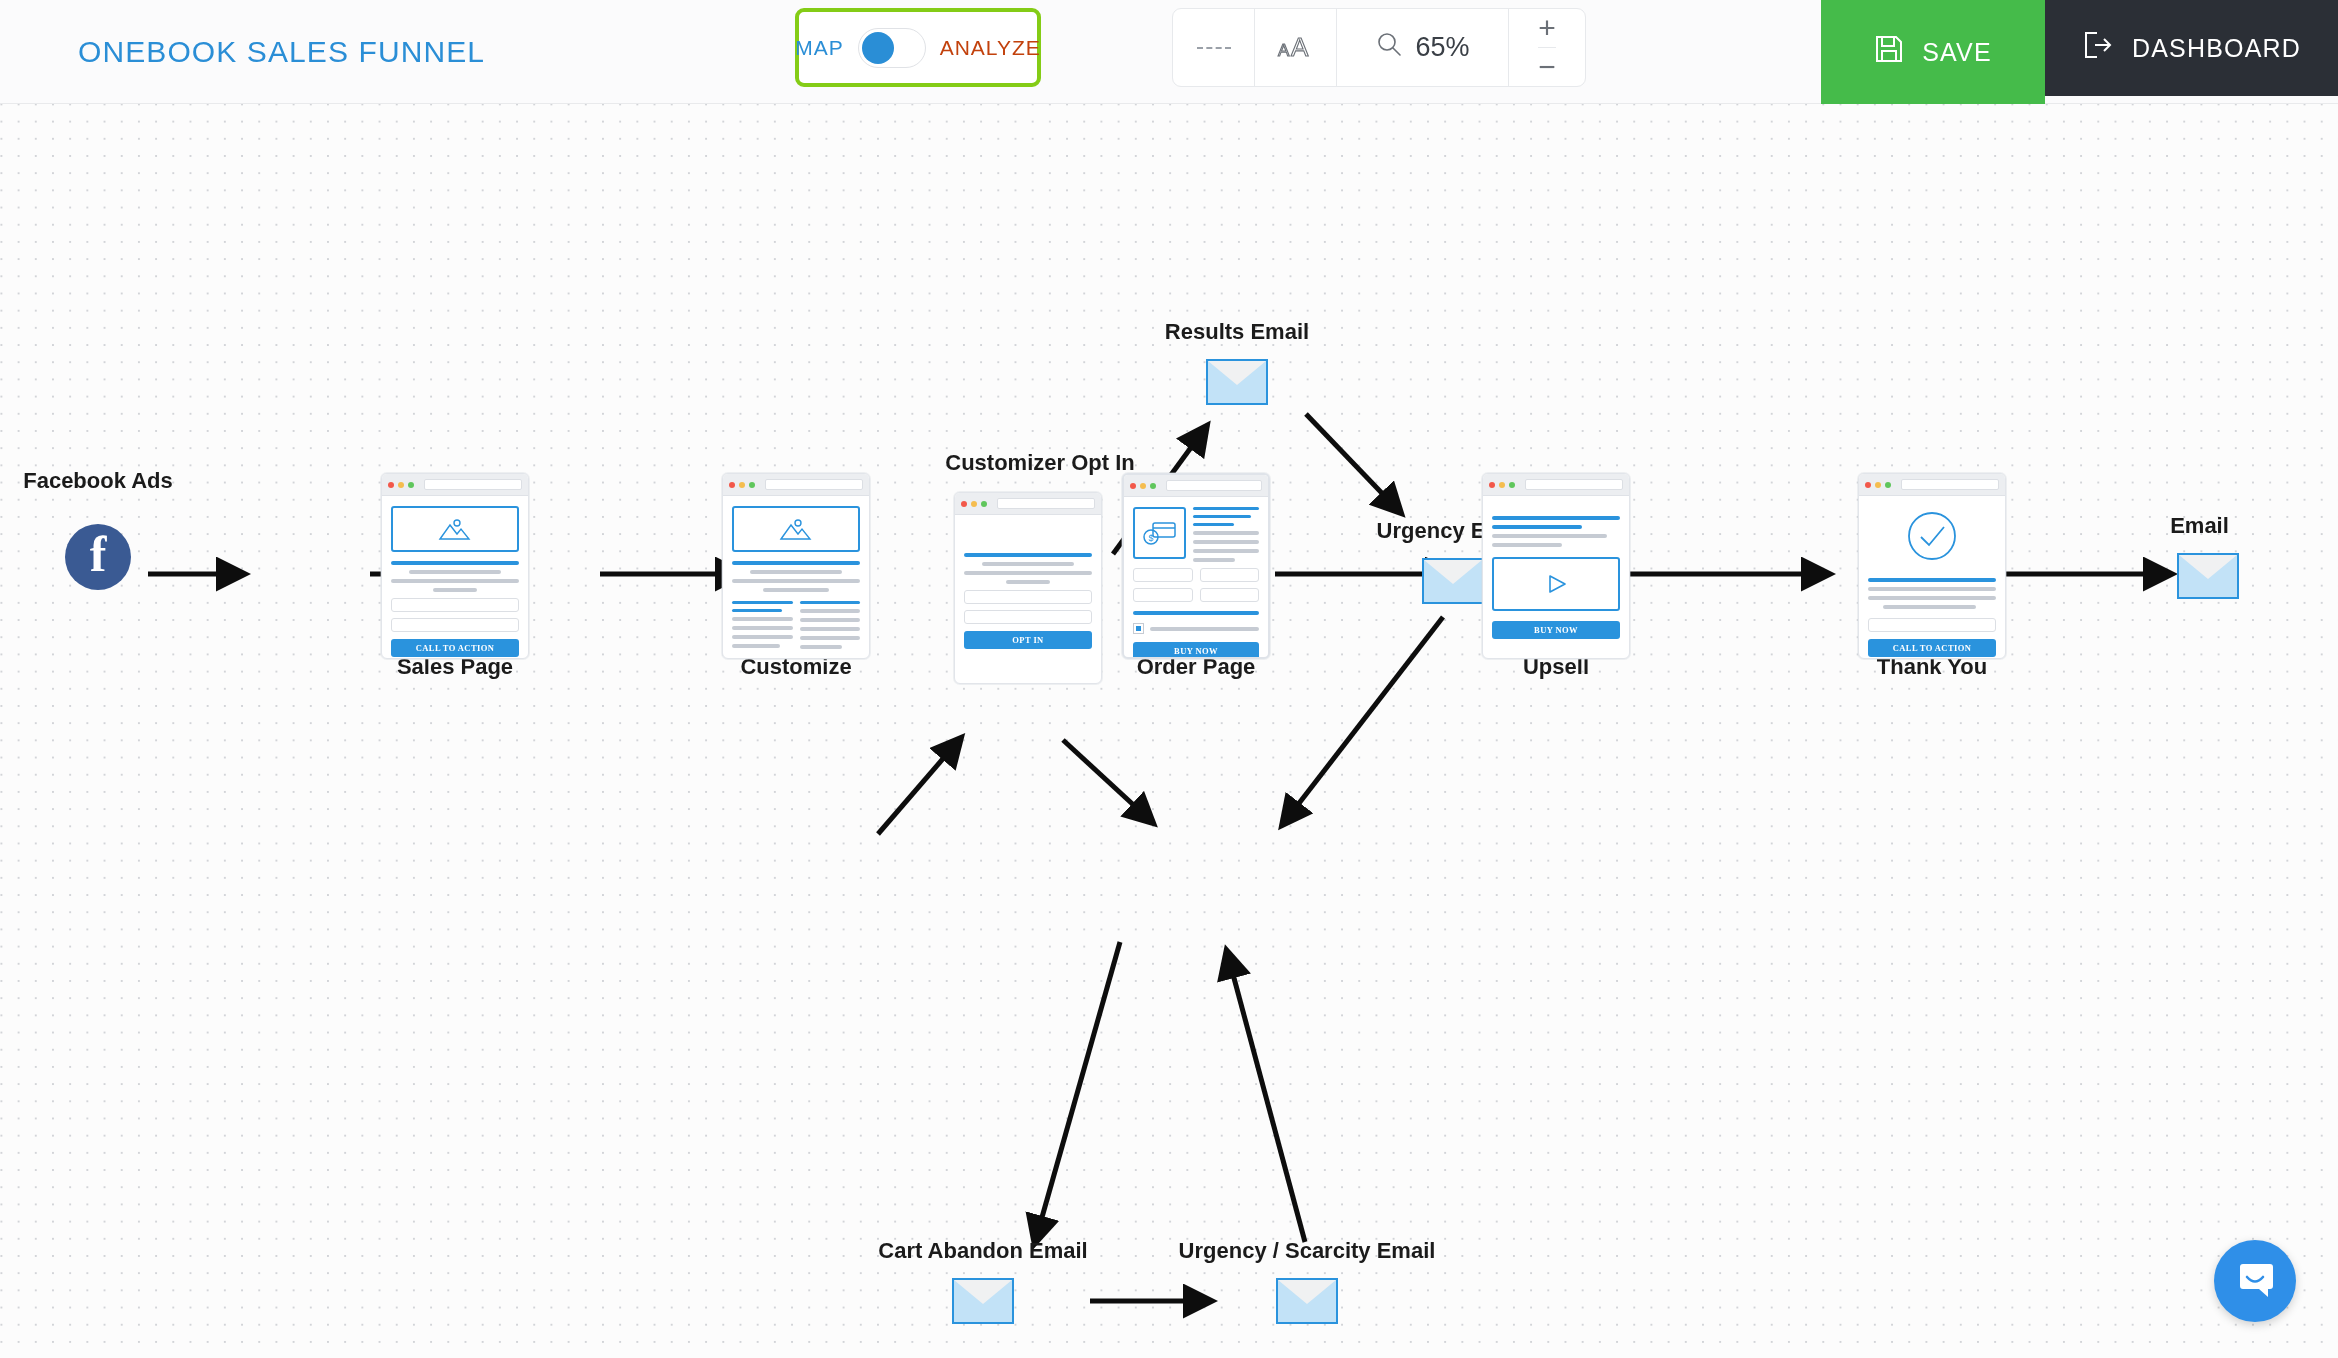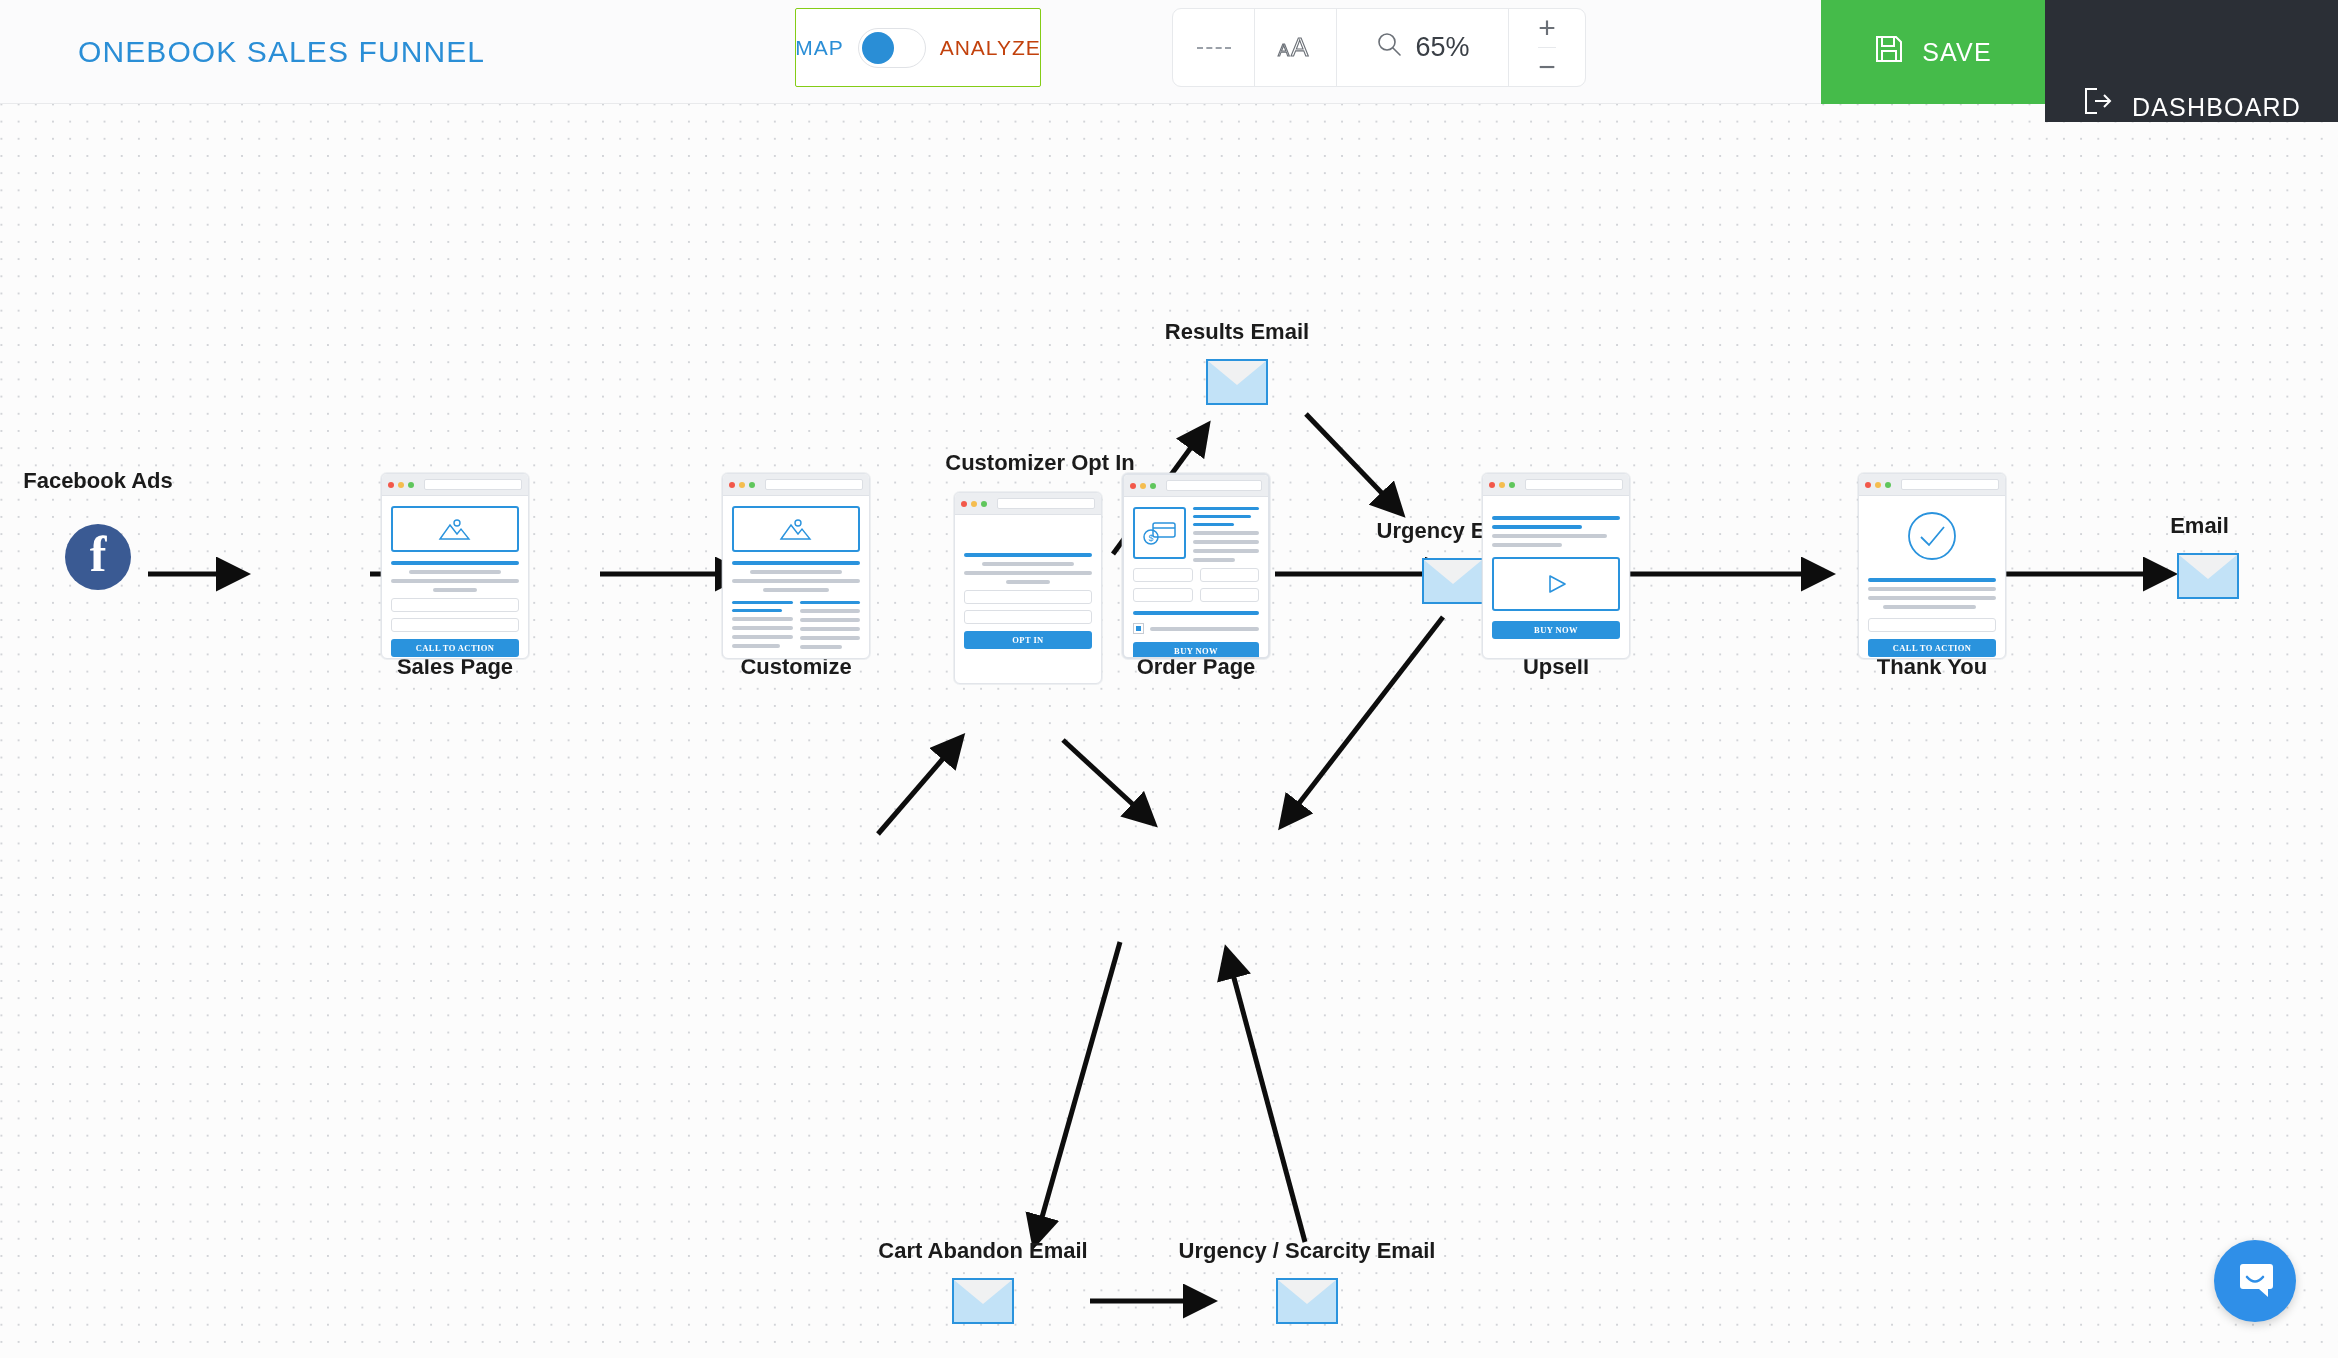--- a/index.html
+++ b/index.html
@@ -25,21 +25,21 @@
     display: flex; align-items: center;
     font-size: 30px; letter-spacing: 1.1px;
     color: #2a8ed6; font-weight: 400;
     white-space: nowrap;
   }
 
   
   .modeswitch {
     position: absolute; left: 795px; top: 8px;
     width: 246px; height: 79px;
-    border: 1px solid #84cc16; border-radius: 2px;
+    border: 4px solid #84cc16; border-radius: 9px;
     background: #fff;
     display: flex; align-items: center; justify-content: center;
     gap: 14px;
   }
   .modeswitch .lbl { font-size: 21px; letter-spacing: 1px; }
   .lbl-map { color: #2a8ed6; }
   .lbl-analyze { color: #c2410c; }
   .toggle {
     width: 68px; height: 40px; border-radius: 21px;
     border: 1.5px solid #e0e2e6; background: #fff;
@@ -92,23 +92,23 @@
   }
   .save-btn {
     position: absolute; left: 1821px; top: 0;
     height: 104px; width: 224px;
     background: #45bb4a; color: #fff;
     display: flex; align-items: center; justify-content: center; gap: 18px;
     font-size: 25px; letter-spacing: 1.2px;
   }
   .dash-btn {
     position: absolute; left: 2045px; top: 0;
-    height: 122px; width: 293px;
+    height: 96px; width: 293px;
     background: #2b2f36; color: #fff;
-    display: flex; align-items: flex-end; justify-content: center; gap: 18px;
+    display: flex; align-items: center; justify-content: center; gap: 18px;
     font-size: 25px; letter-spacing: 1.2px;
   }
 
   
   .canvas {
     position: absolute; left: 0; top: 104px;
     width: 2338px; height: 1254px;
     background-color: #fcfcfc;
     background-image: radial-gradient(#d2d4d8 1.1px, transparent 1.2px);
     background-size: 17.2px 17.2px;

